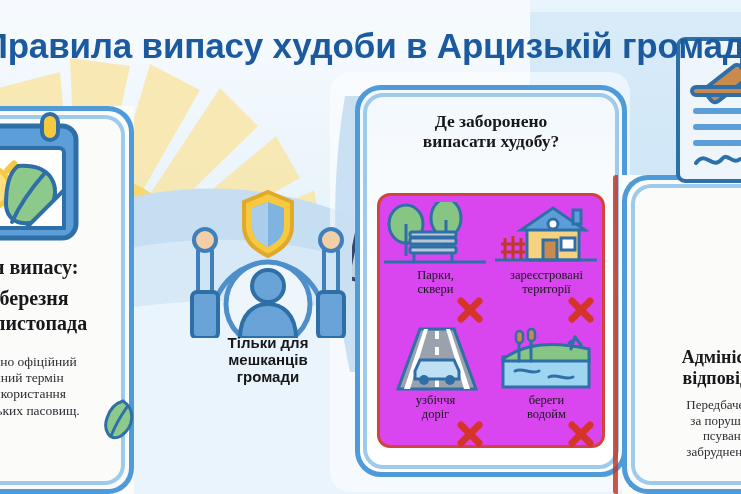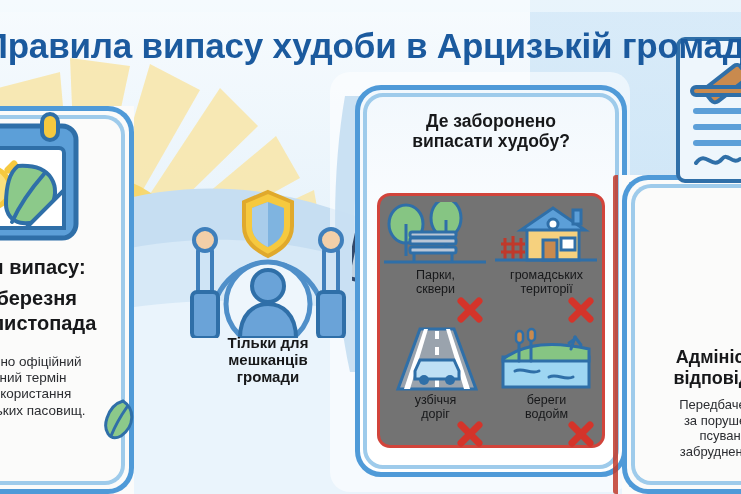--- a/index.html
+++ b/index.html
@@ -21,21 +21,21 @@
     display:flex;align-items:center;justify-content:center;
     pointer-events:none;
   }
   .title-text{
     font-size:35px;font-weight:bold;color:#1b5a9e;
     white-space:nowrap;letter-spacing:-0.2px;
     transform:translateX(-2px);
   }
 
   
-  .card{position:absolute;z-index:5;box-sizing:border-box;}
+  .card{position:absolute;z-index:5;box-sizing:border-box;font-family:Liberation Serif, serif;}
   .card-inner{
     position:absolute;inset:0;
     background:#fbfbfa;
     box-sizing:border-box;
   }
 
   
   #card-left{left:-118px;top:106px;width:252px;height:388px;}
   #card-left .frame{
     position:absolute;inset:0;
@@ -111,21 +111,21 @@
 
   
   #lc-title{position:absolute;left:14px;top:150px;width:238px;font-size:20px;}
   #lc-dates{position:absolute;left:14px;top:180px;width:238px;font-size:20px;font-weight:bold;color:#17181a;text-align:center;line-height:1.25;}
   #lc-desc{position:absolute;left:14px;top:248px;width:238px;font-size:13.5px;}
 
   
   #cc-head{position:absolute;left:12px;top:26px;width:248px;font-size:17.5px;}
   #cc-grid{
     position:absolute;left:22px;top:108px;width:228px;height:255px;
-    border:3px solid #d2443b;border-radius:13px;background:#737373;
+    border:3px solid #d2443b;border-radius:13px;background:#d946ef;
     box-sizing:border-box;
   }
   .cell{position:absolute;width:50%;height:50%;box-sizing:border-box;}
   .cell .art{position:absolute;left:0;right:0;top:6px;height:64px;}
   .cell .lab{
     position:absolute;left:2px;right:2px;top:72px;
     text-align:center;font-size:12.5px;color:#17181a;line-height:1.12;
     font-weight:500;
   }
   .xmark{position:absolute;width:26px;height:26px;right:8px;bottom:-2px;}
@@ -350,21 +350,21 @@
             </svg>
           </div>
           <div class="xmark">
             <svg viewBox="0 0 26 26" width="26" height="26" xmlns="http://www.w3.org/2000/svg">
               <g stroke="#d4342a" stroke-width="7" stroke-linecap="round">
                 <line x1="4" y1="4" x2="22" y2="22"></line>
                   <line x1="22" y1="4" x2="4" y2="22"></line>
               </g>
             </svg>
           </div>
-          <div class="lab" style="white-space:pre-line;">громадських
+          <div class="lab" style="white-space:pre-line;">зареєстровані
 території</div>
         </div>
 
         <div class="cell" style="left:0;top:50%;">
           <div class="art">
             <svg viewBox="0 0 110 64" width="110" height="64" xmlns="http://www.w3.org/2000/svg">
               <polygon points="40,2 74,2 96,62 18,62" fill="#9aa3ad" stroke="#2f6fa8" stroke-width="3"></polygon>
               <polygon points="44,2 48,2 30,62 24,62" fill="#ffffff"></polygon>
               <polygon points="66,2 70,2 90,62 84,62" fill="#ffffff"></polygon>
               <g stroke="#ffffff" stroke-width="4" stroke-dasharray="8 8">

